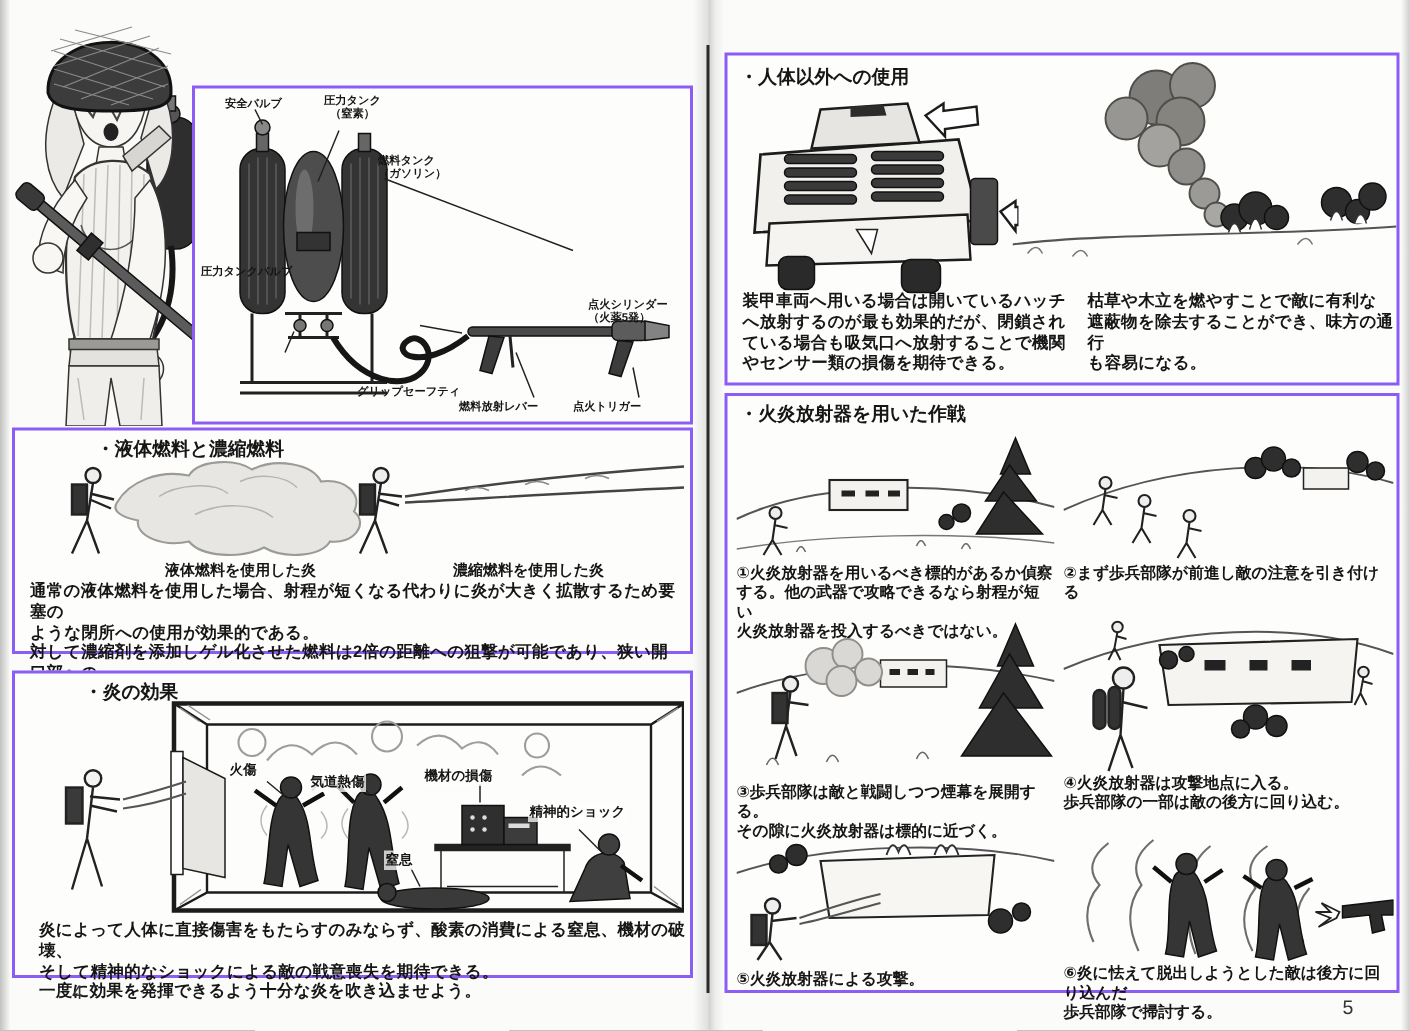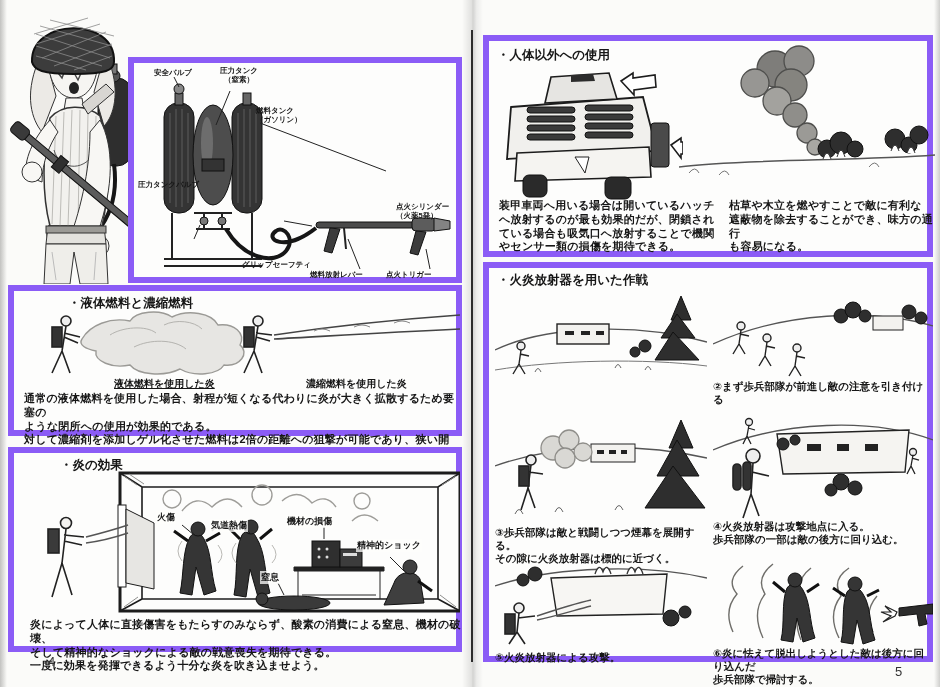--- a/index.html
+++ b/index.html
@@ -1,19 +1,19 @@
 <!DOCTYPE html>
 <html><head>
 <meta charset="utf-8">
 <style>
   html,body{margin:0;padding:0;background:#9a9a98;}
   .scan{position:relative;width:940px;height:687px;background:#fbfbf9;overflow:hidden;
         font-family:"Liberation Sans","DejaVu Sans",sans-serif;color:#161616;}
   .abs{position:absolute;}
-  .box{position:absolute;border:6px solid #8b5cf6;background:#fdfdfc;box-sizing:border-box;}
+  .box{position:absolute;border:2px solid #8b5cf6;background:#fdfdfc;box-sizing:border-box;}
   .pre{white-space:pre-line;}
   .intro{font-size:13.5px;font-weight:700;line-height:1.1;letter-spacing:0.5px;}
   .sechead{font-size:12.5px;font-weight:700;}
   .spec{font-size:12px;font-weight:700;line-height:14.6px;}
   .bodytxt{font-size:11px;font-weight:600;line-height:13.8px;letter-spacing:0.2px;}
   .cap{font-size:10px;font-weight:600;}
   .dlabel{font-size:7.5px;font-weight:600;line-height:1.15;}
   .rlabel{font-size:9px;font-weight:700;background:rgba(253,253,252,.75);padding:0 1px;font-family:Liberation Mono, monospace;}
   .pcap{font-size:10.5px;font-weight:600;line-height:13px;}
   .pagenum{font-size:13px;font-weight:400;color:#333;}
@@ -143,21 +143,21 @@
 
       <g stroke="#222" fill="none" stroke-width="1.6">
         <circle cx="244" cy="14" r="5" fill="#eee"></circle>
         <path d="M244,19 L240,44 M240,44 L230,66 M240,44 L248,66 M242,26 L258,28 M242,30 L256,34"></path>
         <rect x="230" y="20" width="10" height="20" fill="#333"></rect>
       </g>
       <path d="M260,28 C300,22 360,14 446,8" stroke="#444" fill="none" stroke-width="1.6"></path>
       <path d="M260,32 C300,30 360,26 446,22" stroke="#444" fill="none" stroke-width="1.6"></path>
       <path d="M300,24 q8,-4 16,0 M340,20 q8,-4 16,0 M380,16 q8,-4 16,0" stroke="#888" fill="none"></path>
     </svg>
-    <span class="abs cap" style="left:100px;top:86px;text-decoration:underline;">液体燃料を使用した炎</span>
+    <span class="abs cap" style="left:100px;top:86px;">液体燃料を使用した炎</span>
     <span class="abs cap" style="left:292px;top:86px;">濃縮燃料を使用した炎</span>
     <div class="abs bodytxt pre" style="left:10px;top:101px;width:436px;">通常の液体燃料を使用した場合、射程が短くなる代わりに炎が大きく拡散するため要塞の
 ような閉所への使用が効果的である。
 対して濃縮剤を添加しゲル化させた燃料は2倍の距離への狙撃が可能であり、狭い開口部への
 使用に適している。また標的に燃料が粘りつく効果も期待できる。</div>
   </div>
 
   <div class="box" style="left:8px;top:447px;width:454px;height:205px;">
     <span class="abs sechead" style="left:46px;top:4px;">・炎の効果</span>
     <svg class="abs" style="left:18px;top:18px;" width="428" height="144" viewBox="0 0 428 144">
@@ -336,20 +336,23 @@
       <rect x="160" y="30" width="30" height="14" fill="#f3f2ef" stroke="#222"></rect>
       <g stroke="#222" fill="none" stroke-width="1.4">
         <circle cx="28" cy="40" r="4" fill="#eee"></circle>
           <path d="M28,44 L26,58 M26,58 L20,68 M26,58 L32,68 M27,48 L36,50"></path>
         <circle cx="54" cy="52" r="4" fill="#eee"></circle>
           <path d="M54,56 L52,70 M52,70 L46,80 M52,70 L58,80 M53,60 L62,62"></path>
         <circle cx="84" cy="62" r="4" fill="#eee"></circle>
           <path d="M84,66 L82,80 M82,80 L76,90 M82,80 L88,90 M83,70 L92,72"></path>
       </g>
     </svg>
+    <span class="abs pcap pre" style="left:6px;top:112px;width:212px;">①火炎放射器を用いるべき標的があるか偵察
+する。他の武器で攻略できるなら射程が短い
+火炎放射器を投入するべきではない。</span>
     <span class="abs pcap pre" style="left:224px;top:112px;width:220px;">②まず歩兵部隊が前進し敵の注意を引き付ける</span>
 
     <svg class="abs" style="left:6px;top:146px;" width="212" height="108" viewBox="0 0 212 108">
       <path d="M0,52 C60,30 140,28 212,44" fill="none" stroke="#555" stroke-width="1.3"></path>
       <rect x="96" y="30" width="44" height="18" fill="#f3f2ef" stroke="#222"></rect>
       <g fill="#222">
           <rect x="102" y="36" width="7" height="4"></rect>
           <rect x="114" y="36" width="7" height="4"></rect>
           <rect x="126" y="36" width="6" height="4"></rect>
         </g>

